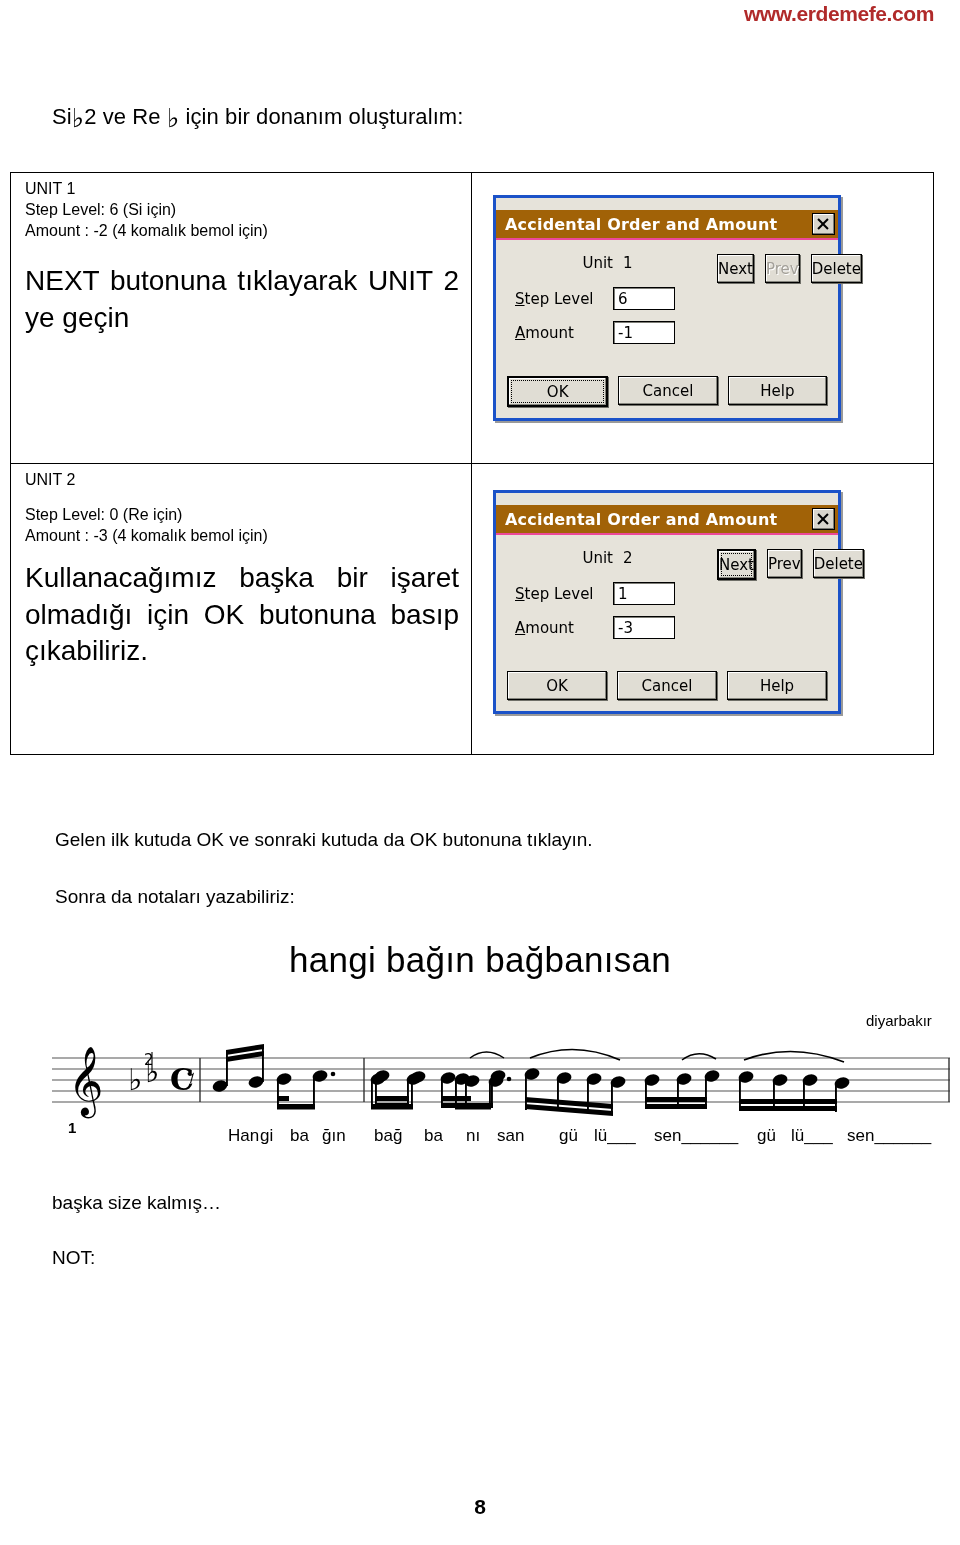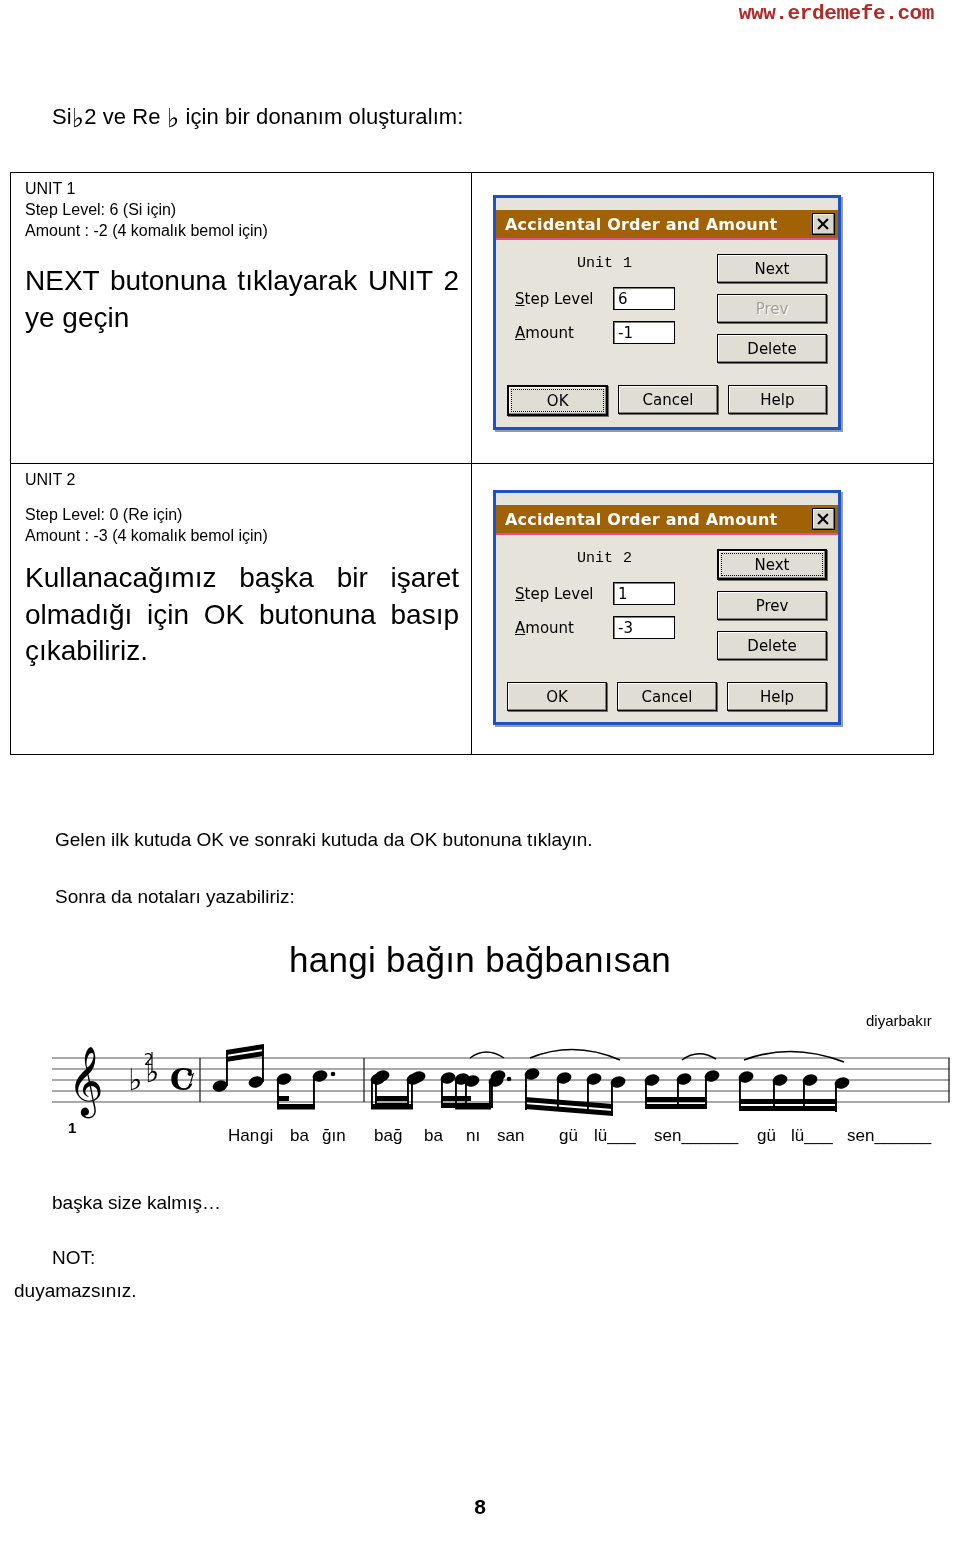--- a/index.html
+++ b/index.html
@@ -14,21 +14,21 @@
     font-family: "Liberation Sans", sans-serif;
     color: #000000;
     overflow: hidden;
   }
 
   
   #site-watermark {
     position: absolute;
     top: 2px;
     right: 26px;
-    font-family: Liberation Mono, monospace;
+    font-family: Liberation Sans, sans-serif;
     font-size: 21px;
     font-weight: bold;
     letter-spacing: -0.4px;
     color: #b02a2a;
     white-space: nowrap;
   }
 
   
   #intro-line {
     position: absolute;
@@ -146,31 +146,30 @@
     display: flex;
     gap: 10px;
   }
   .win-left {
     flex: 1;
     padding-left: 8px;
   }
   .win-right {
     width: 110px;
     display: flex;
-    flex-direction: column;
     gap: 11px;
     padding-top: 2px;
   }
   .field-row {
     display: flex;
     align-items: center;
     margin-bottom: 9px;
     height: 25px;
   }
-  .field-row.unit-row { margin-bottom: 12px; height: 22px; font-family: Liberation Mono, monospace; }
+  .field-row.unit-row { margin-bottom: 12px; height: 22px; }
   .field-label {
     font-size: 15px;
     width: 98px;
     text-align: left;
     white-space: nowrap;
   }
   .field-label.right { text-align: right; width: 98px; padding-right: 10px; }
   .field-label u { text-decoration: underline; }
   .field-value-plain {
     font-size: 15px;
@@ -661,16 +660,15 @@
   <span class="lyric" style="left:594px">lü___</span>
   <span class="lyric" style="left:654px">sen______</span>
   <span class="lyric" style="left:757px">gü</span>
   <span class="lyric" style="left:791px">lü___</span>
   <span class="lyric" style="left:847px">sen______</span>
 </div>
 
 <div id="tail-1">başka size kalmış…</div>
 <div id="tail-not">NOT:</div>
 <div id="tail-note-body">
-  <span class="ln2">duyamazsınız.</span>
 </div>
 
 <div id="page-number">8</div>
 
 </body></html>

